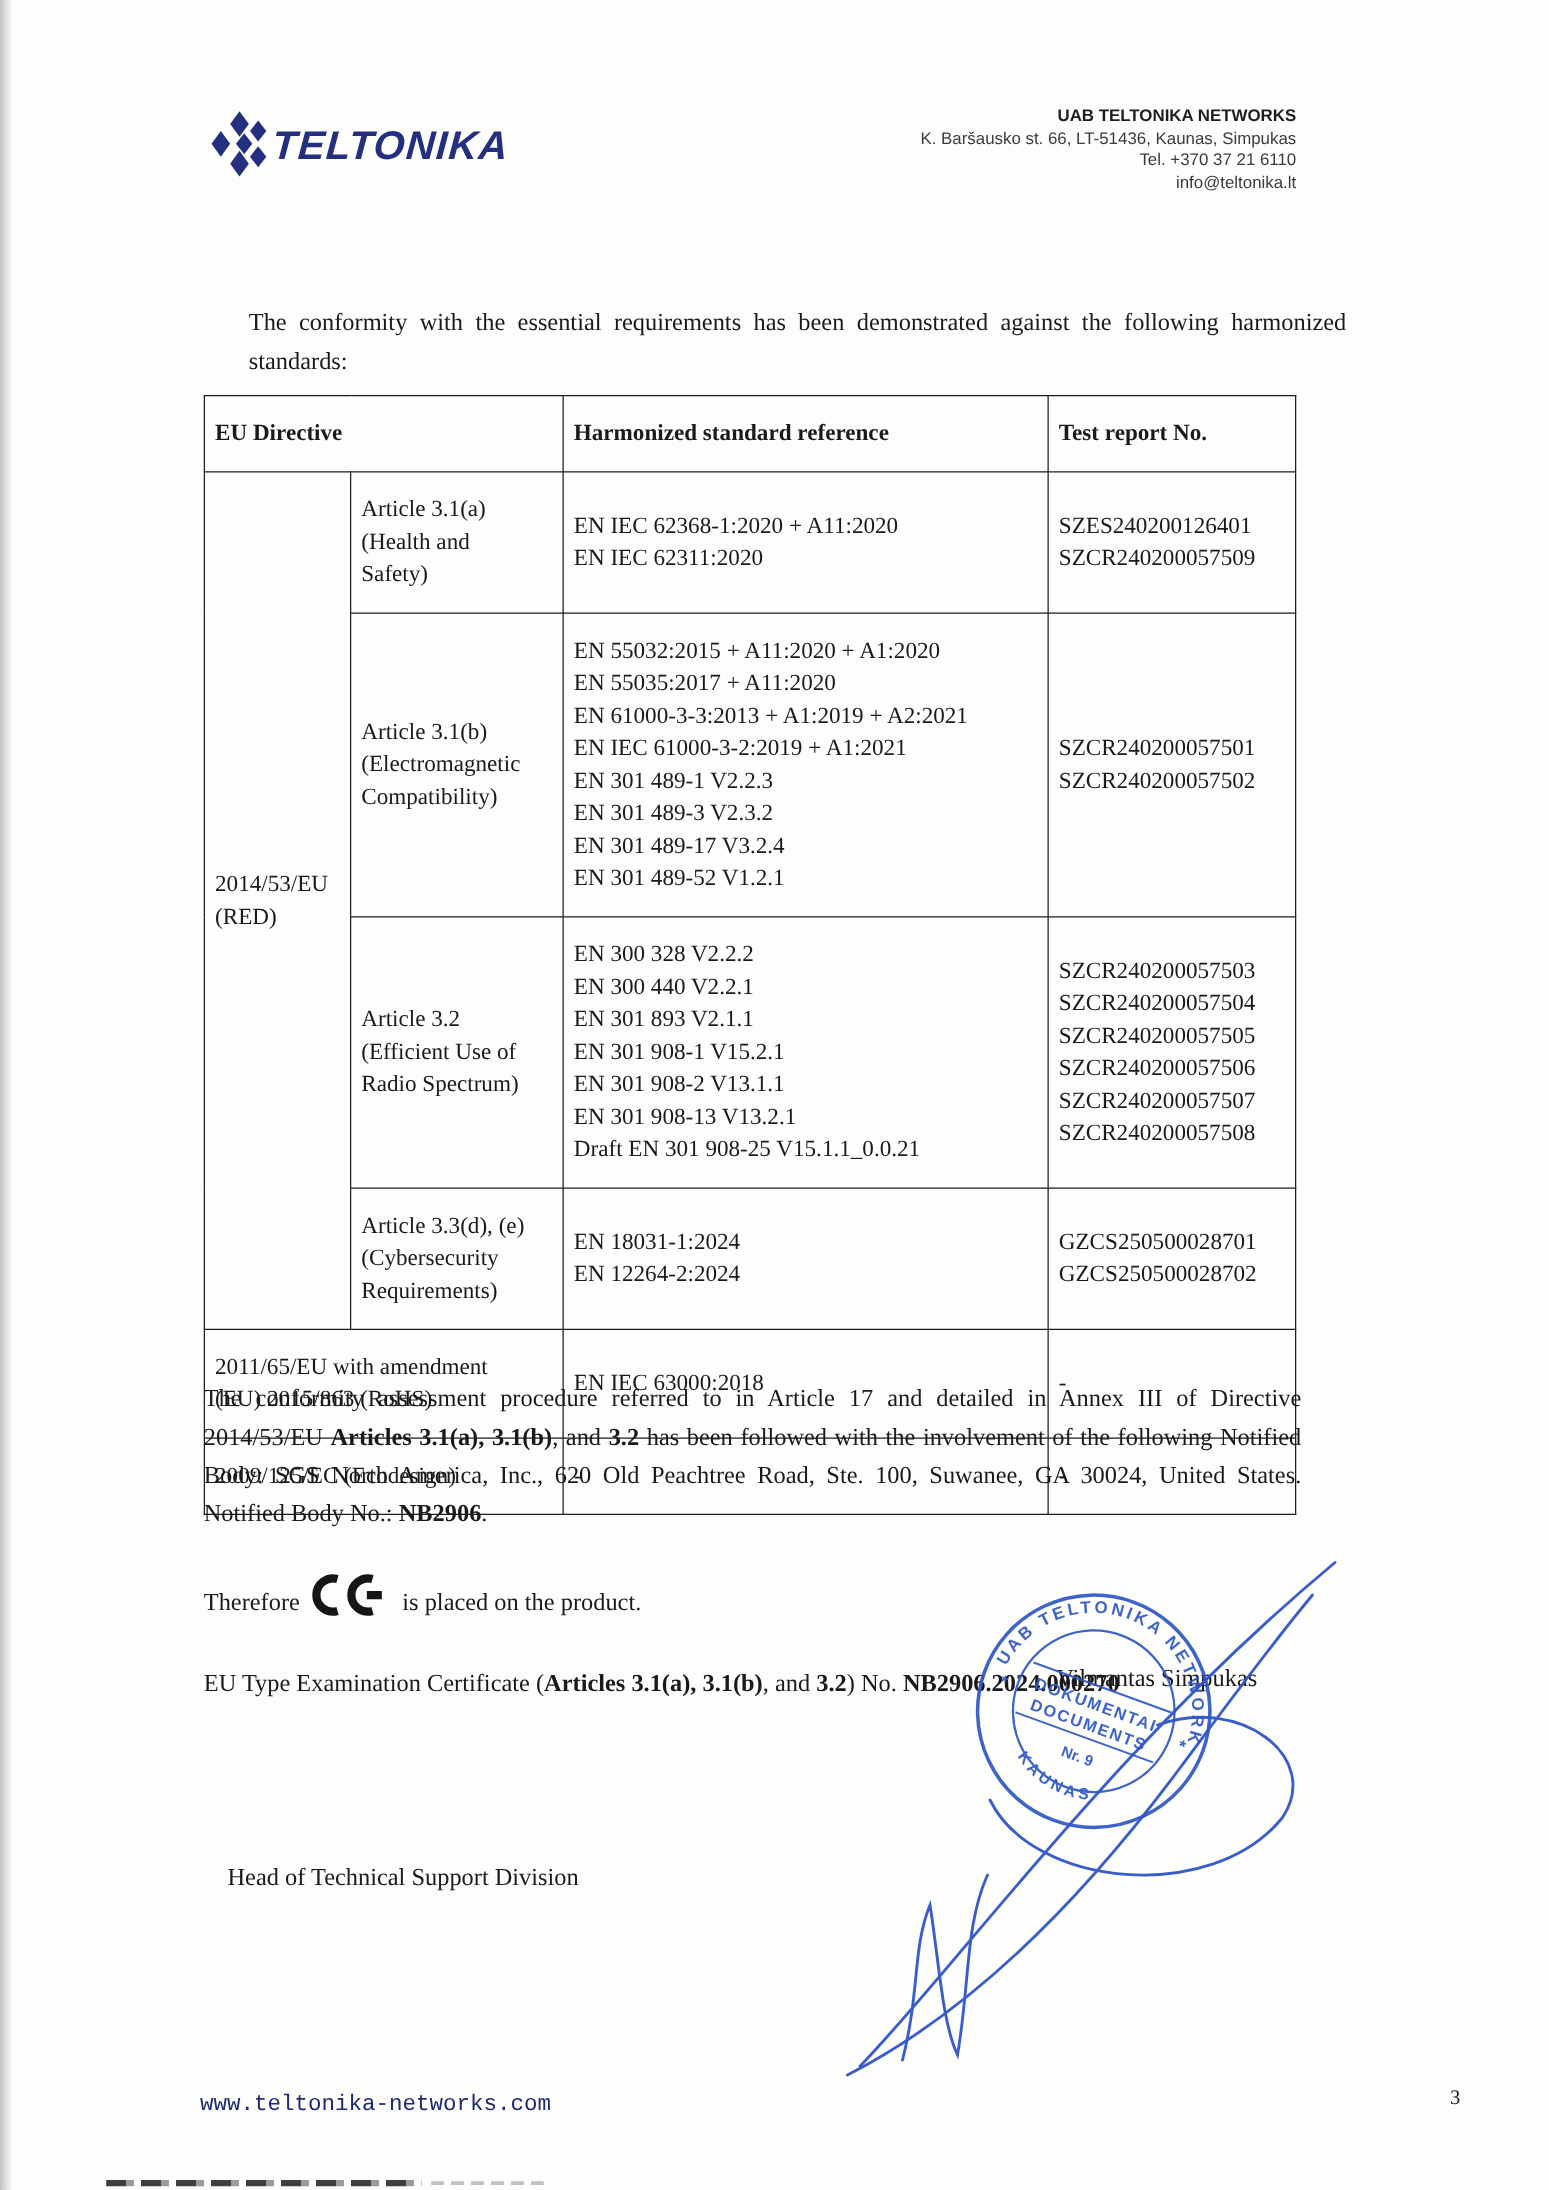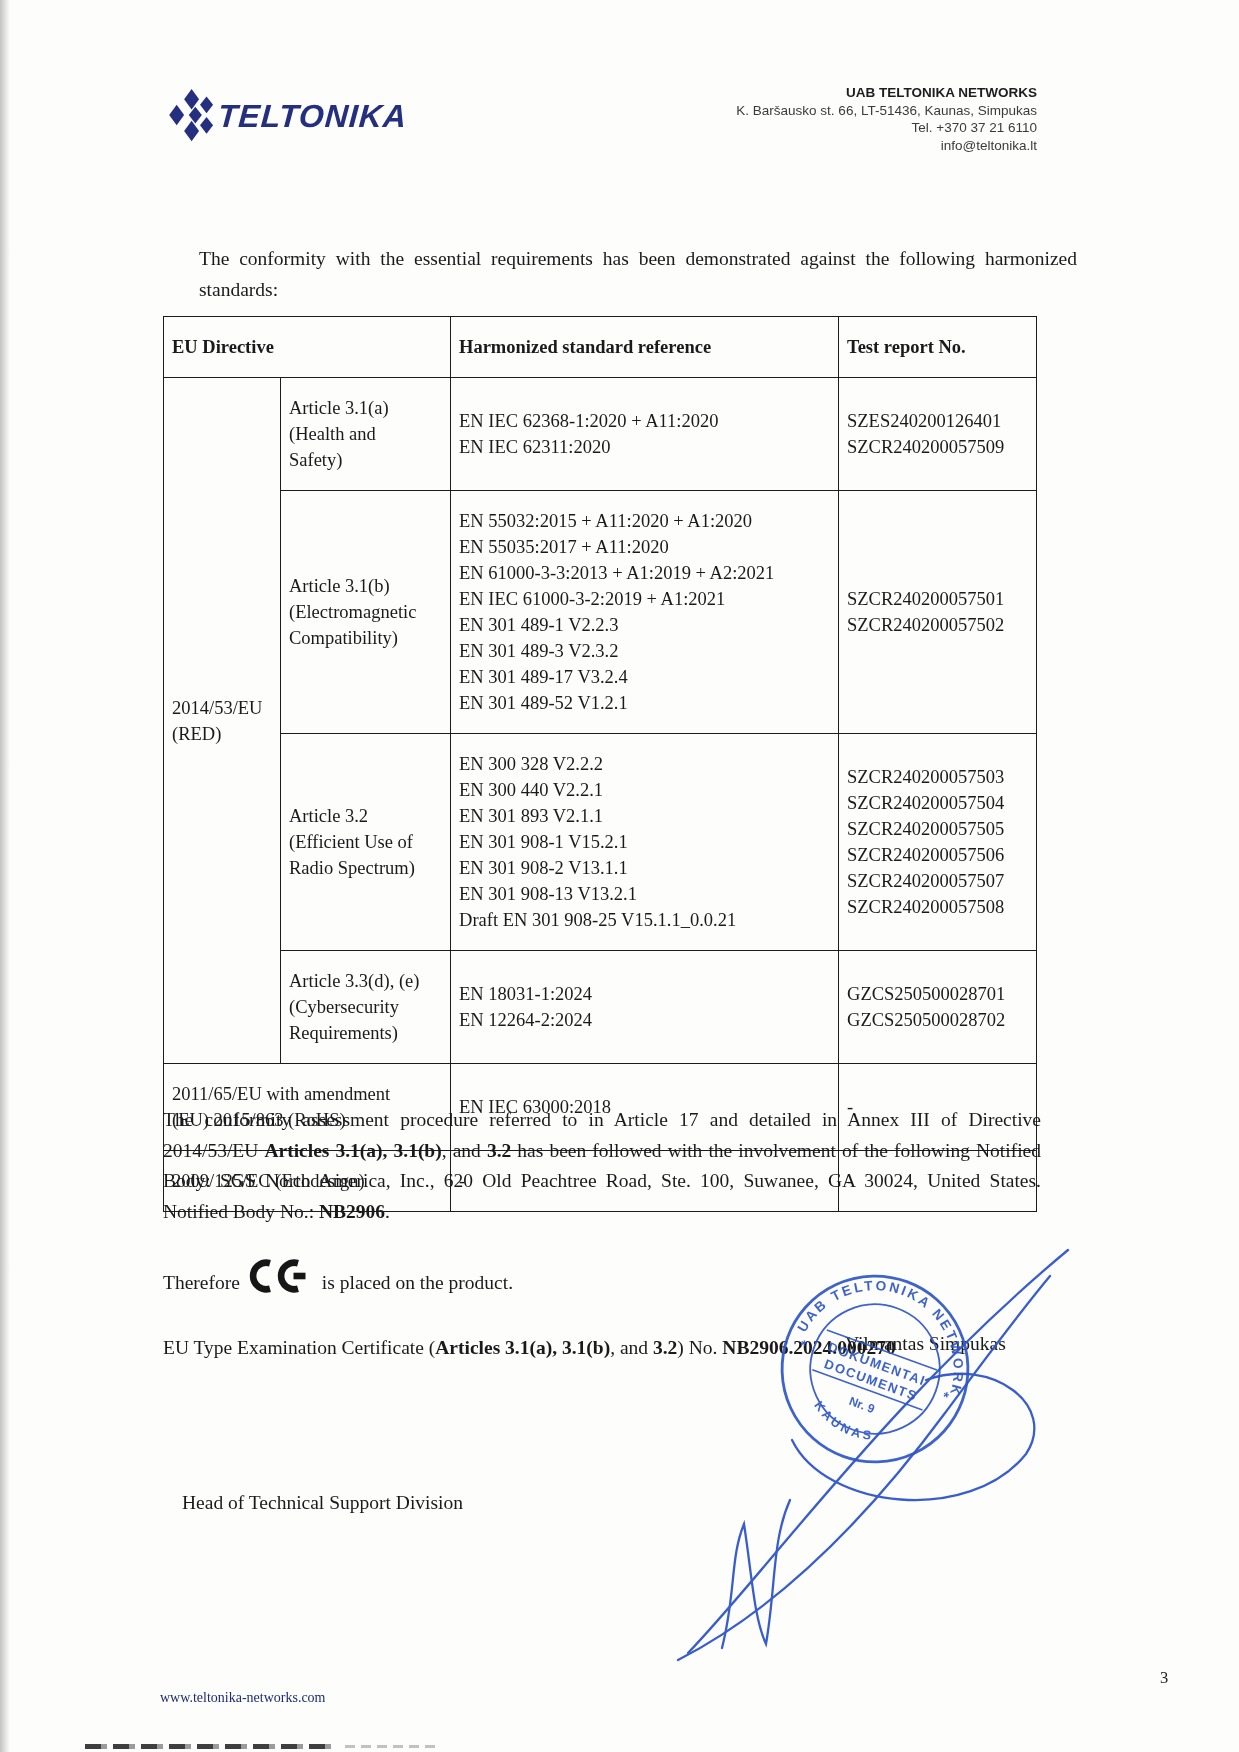--- a/index.html
+++ b/index.html
@@ -64,21 +64,21 @@
   .cert-line { position:absolute; left:163px; top:1337px; font-size:19.5px; }
   
   .sig-title { position:absolute; left:163px; top:1492px; font-size:19.5px;margin-left:19px; }
   .sig-name { position:absolute; left:845px; top:1333px; font-size:19.5px; z-index:1; }
   .stamp-svg { position:absolute; left:774px; top:1268px; width:202px; height:202px; z-index:2; opacity:.92; }
   .stamp-txt { font-family:"Liberation Sans", sans-serif; fill:#2e56c5; font-weight:bold; }
   .sign-svg { position:absolute; left:650px; top:1228px; width:440px; height:440px; z-index:3; }
   
   .footer-link {
     position:absolute; left:160px; top:1674px;
-    font-family:Liberation Serif, serif; font-size:14px; color:#1e2b72;margin-top:16px;
+    font-family:Liberation Mono, monospace; font-size:18px; color:#1e2b72;
   }
   .page-num { position:absolute; left:1160px; top:1668px; font-size:16.5px; color:#222; }
   .bottom-artifact {
     position:absolute; left:85px; top:1744px; width:252px; height:5px;
     background:repeating-linear-gradient(90deg,#1d1d1d 0 16px,#8a8a8a 16px 22px,transparent 22px 28px);
     opacity:.85;
   }
   .bottom-artifact2 {
     position:absolute; left:345px; top:1745px; width:90px; height:3px;
     background:repeating-linear-gradient(90deg,#9a9a9a 0 10px,transparent 10px 16px);

